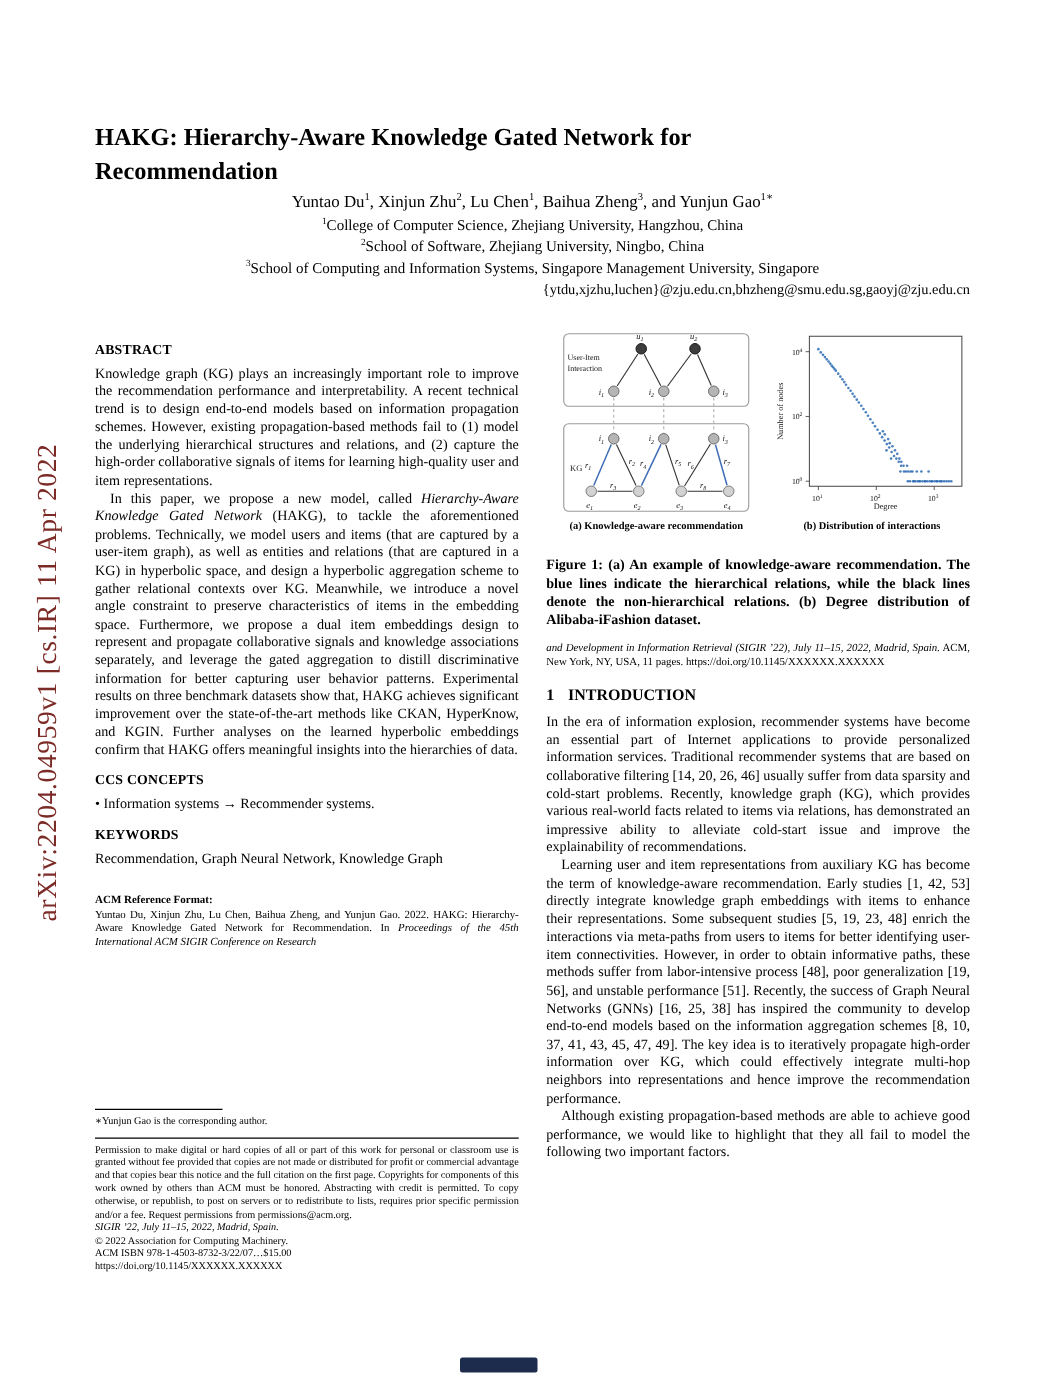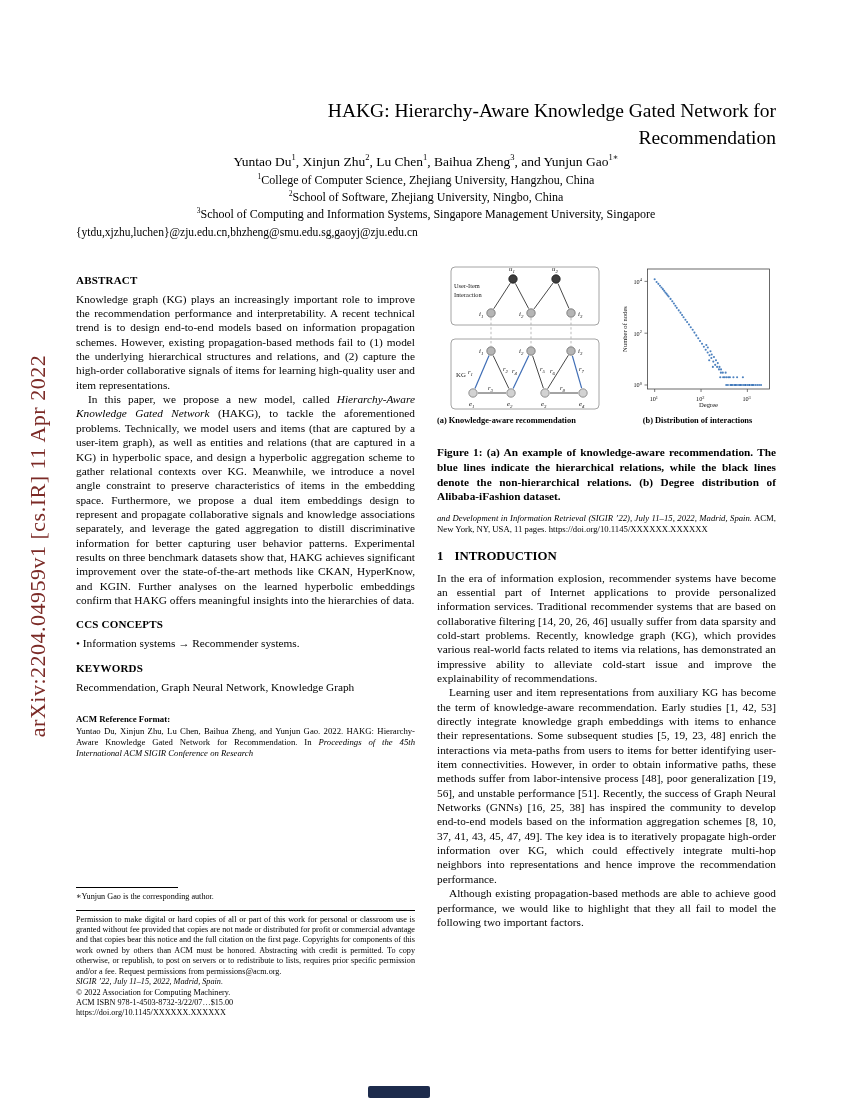--- a/index.html
+++ b/index.html
@@ -2,45 +2,45 @@
 <html><head>
 <meta charset="utf-8">
 <style>
   *{margin:0;padding:0;box-sizing:border-box}
   html,body{width:850px;height:1100px;background:#ffffff;color:#000;
     font-family:"Liberation Serif","DejaVu Serif",serif;position:relative;overflow:hidden}
   .arxiv-stamp{position:absolute;left:-262px;top:531px;width:600px;height:30px;line-height:30px;
     text-align:center;transform:rotate(-90deg);font-size:22px;letter-spacing:.5px;color:#7b2a26;
     font-family:"Liberation Serif",serif;white-space:nowrap}
   .content{position:absolute;left:76px;top:98px;width:700px}
-  .title{font-size:19.5px;font-weight:normal;text-align:right;line-height:1.38}
+  .title{font-size:19.5px;font-weight:bold;text-align:left;line-height:1.38}
   .authors{text-align:center;font-size:13.5px}
   .authors sup{font-size:8.5px;vertical-align:super}
   .affils{margin-top:3px;text-align:center;font-size:12px;line-height:1.42}
   .affils sup{font-size:7.5px;vertical-align:super}
-  .emails{text-align:left;font-size:11.5px;margin-top:1px}
+  .emails{text-align:right;font-size:11.5px;margin-top:1px}
   .columns{display:flex;gap:22px;margin-top:22px;height:756px}
   .col{width:339px}
   .col-left{display:flex;flex-direction:column}
   .spacer{flex:1}
   h2.sec{font-size:11px;font-weight:bold;margin:11px 0 6px;letter-spacing:.2px}
   .sec-head{font-size:12.8px;font-weight:bold;margin:13px 0 7px}
   .sec-title{margin-left:11px}
   p.body{font-size:11.3px;line-height:1.27;text-align:justify}
   p.indent{text-indent:12px}
   .it{font-style:italic}
   .bd{font-weight:normal}
   .small{font-size:8.7px;line-height:1.28;text-align:justify}
   .tiny{font-size:8.2px;line-height:1.27;text-align:justify}
   .acm-head{font-size:8.8px;font-weight:bold;margin:20px 0 2px}
   .rule-short{width:102px;border-top:1px solid #000;margin:6px 0 4px}
   .rule-full{border-top:1px solid #000;margin:7px 0 4px}
   .figrow{display:flex;gap:6px;align-items:flex-end}
   .subcaps{display:flex;gap:6px;font-size:8.4px;font-weight:bold;margin-top:3px}
-  .subcap-a{width:176px;}
+  .subcap-a{width:176px;text-align:center}
   .subcap-b{width:157px;text-align:center}
   .caption{font-weight:bold;font-size:11.3px;line-height:1.32;text-align:justify;margin-top:20px}
   .contref{margin-top:9px}
   .footer-artifact{position:absolute;left:368px;top:1086px;width:62px;height:12px;
     background:#1d2b4c;border-radius:2px}
   svg text{font-family:"Liberation Serif","DejaVu Serif",serif}
 </style>
 </head>
 <body>
 

